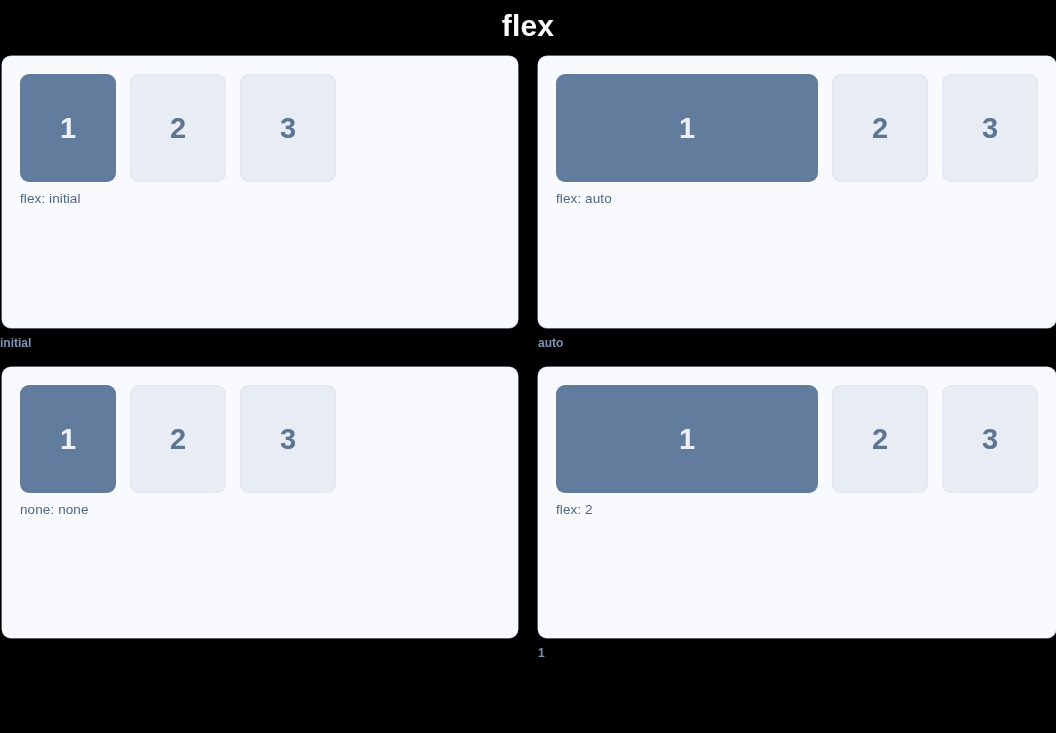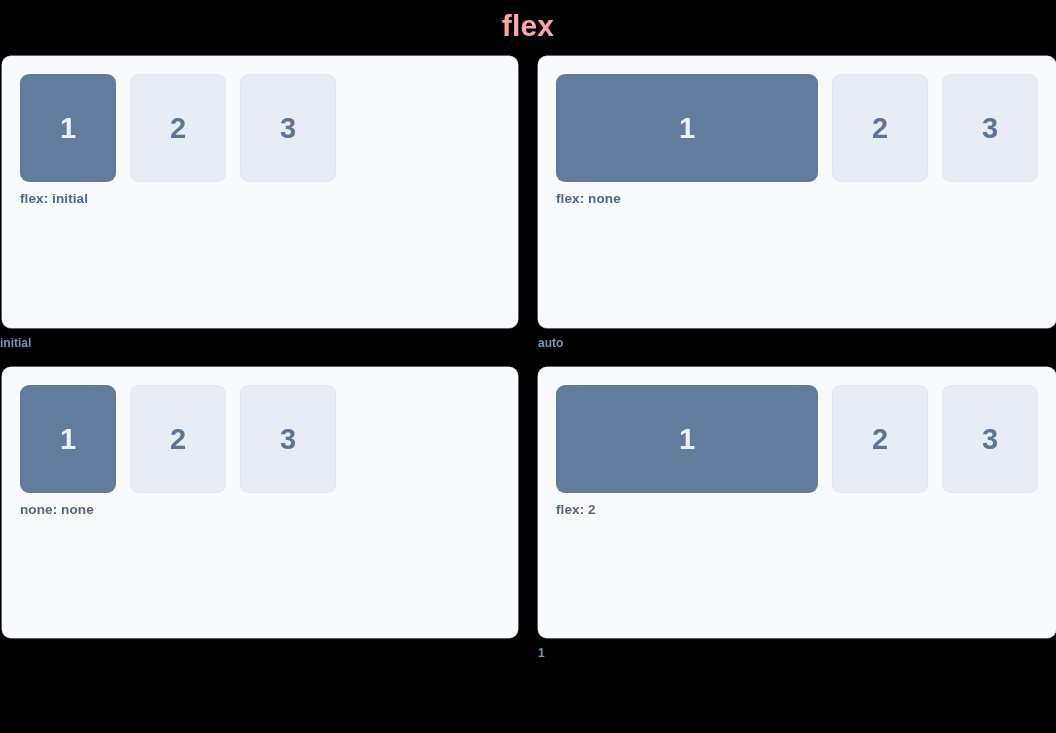--- a/index.html
+++ b/index.html
@@ -24,21 +24,21 @@
   }
 
   .page-title {
     margin: 0;
     padding-top: 4px;
     height: 52px;
     line-height: 44px;
     text-align: center;
     font-size: 30px;
     font-weight: 700;
-    color: #fca5a5;
+    color: #ffffff;
     letter-spacing: 0.2px;
   }
 
   .grid {
     position: relative;
     width: 1056px;
   }
 
   
   .demo {
@@ -89,21 +89,21 @@
 
   
   .box.mode-initial { flex: initial; width: 96px; }
   .box.mode-auto    { flex: auto;   width: 96px; }
   .box.mode-none    { flex: none;   width: 96px; }
   .box.mode-one     { flex: 1;      width: 96px; }
 
   .code-label {
     margin-top: 9px;
     font-size: 13.5px;
-    font-weight: 700;
+    font-weight: 400;
     color: #4e6party;
     color: #4f6785;
     letter-spacing: 0.1px;
     line-height: 16px;
   }
 
   .caption {
     margin-top: 5px;
     font-size: 12px;
     font-weight: 700;
@@ -161,21 +161,21 @@
           <div class="box filled mode-auto">
             <span>1</span>
           </div>
           <div class="box ghost">
             <span>2</span>
           </div>
           <div class="box ghost">
             <span>3</span>
           </div>
         </div>
-        <div class="code-label">flex: none</div>
+        <div class="code-label">flex: auto</div>
       </div>
       <div class="caption">auto</div>
     </div>
 
     <div class="demo" id="demo-none">
       <div class="panel">
         <div class="flex-row">
           <div class="box filled mode-none">
             <span>1</span>
           </div>

